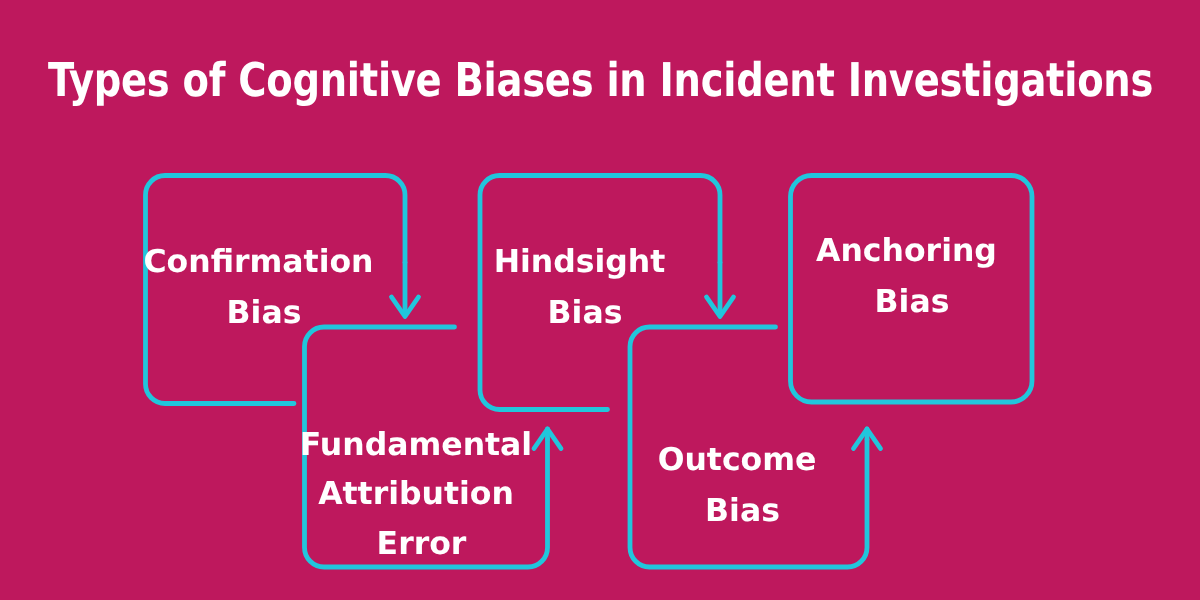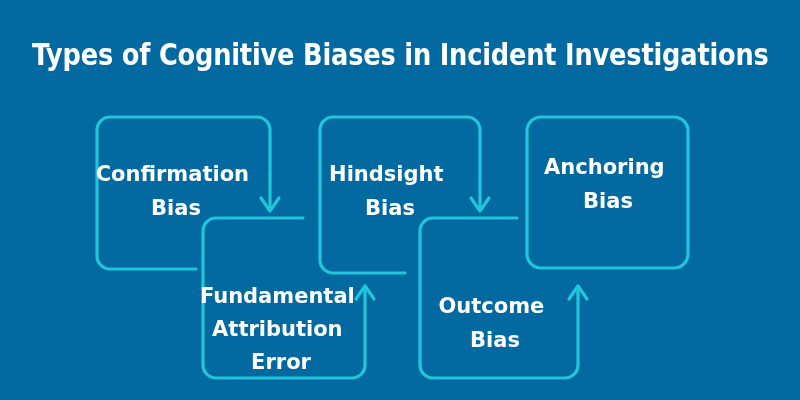--- a/index.html
+++ b/index.html
@@ -51,21 +51,21 @@
   .box-path, .conn {
     fill: none;
     stroke-width: 3.2;
     stroke-linecap: round;
     stroke-linejoin: round;
   }
 </style>
 </head>
 <body>
 
-<div id="canvas" style="background: #0369a1;">
+<div id="canvas" style="background: #be185d;">
 
   <div id="title" style="color: rgb(255, 255, 255);">Types of Cognitive Biases in Incident Investigations</div>
 
   <svg id="diagram" viewBox="0 0 800 400" xmlns="http://www.w3.org/2000/svg">
 
     <g>
       <path class="box-path" stroke="#21c6dc" d="M 257 117
                L 110 117
                A 13 13 0 0 0 97 130
                L 97 256

